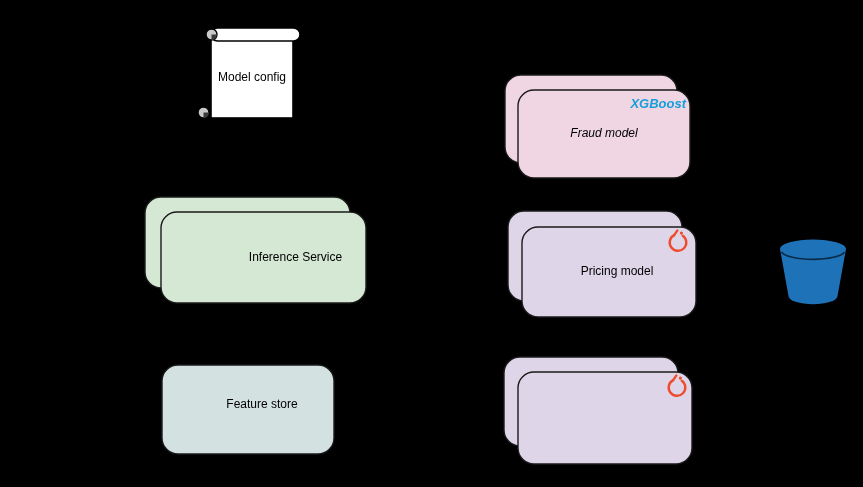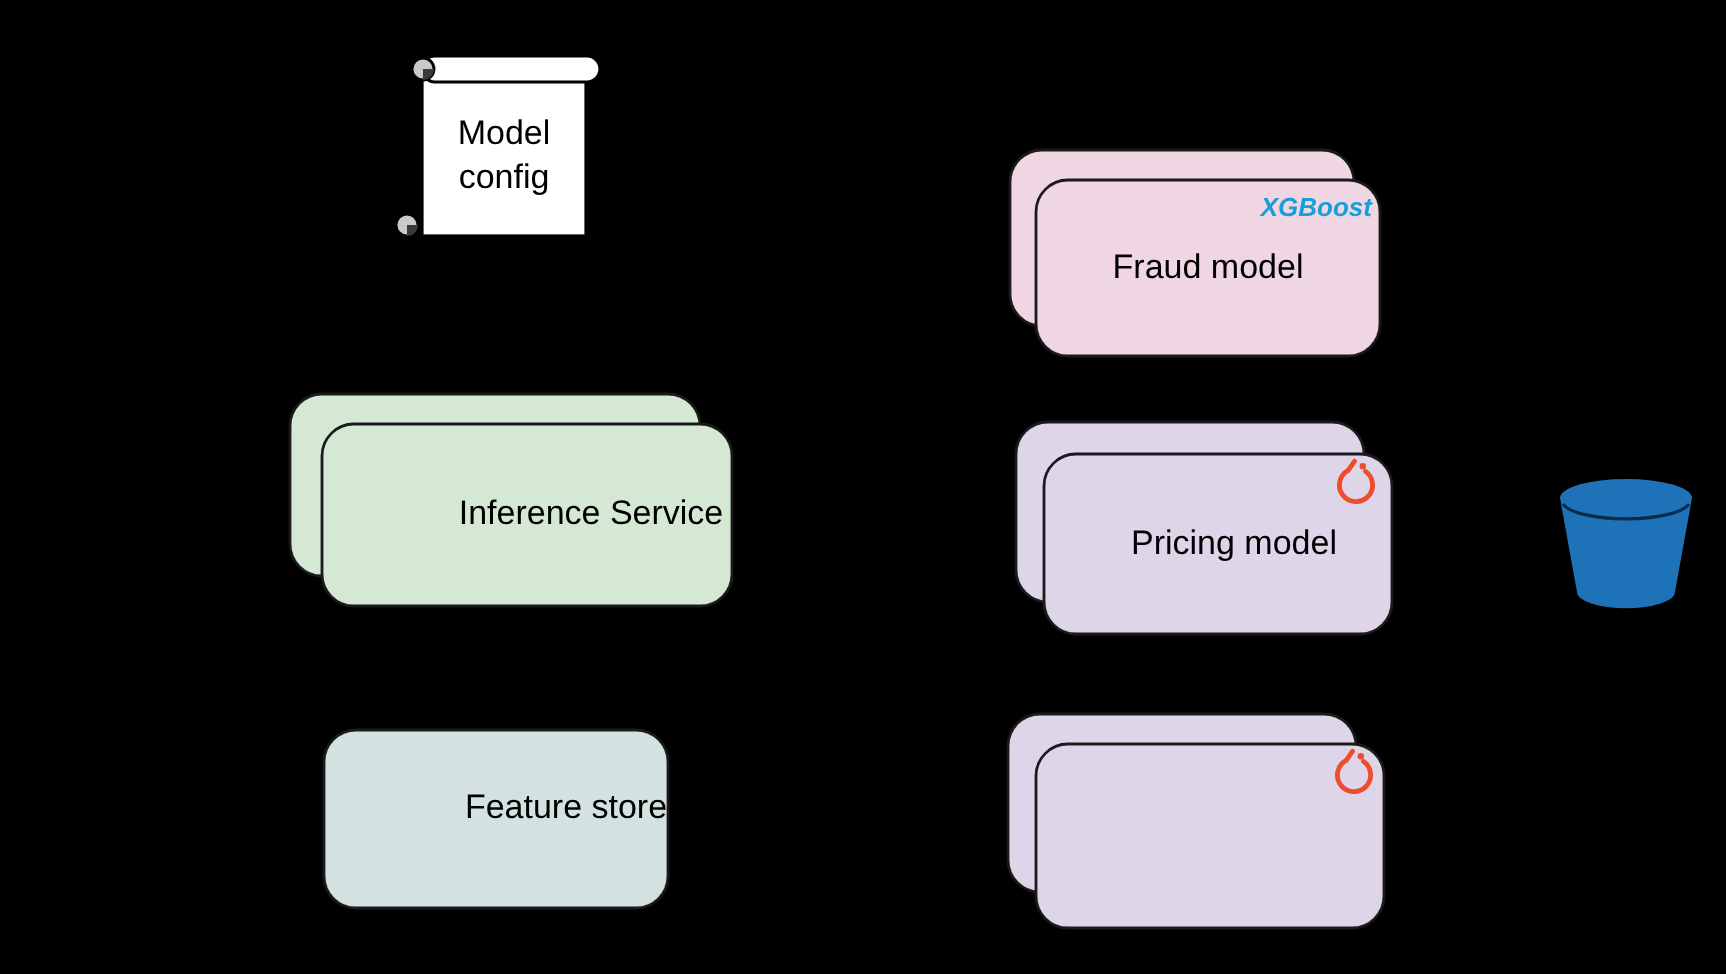--- a/index.html
+++ b/index.html
@@ -5,21 +5,21 @@
   html,body { margin:0; padding:0; background:#000; }
   .stage { position:relative; width:863px; height:487px; background:#000; overflow:hidden;
            font-family:"Liberation Sans", sans-serif; }
   .stage svg { position:absolute; left:0; top:0; }
   .card { stroke:#1a1a1a; stroke-width:1.4; }
   .scroll-part { stroke:#000; stroke-width:1.6; }
   .curl { fill:#c9c9c9; stroke:#000; stroke-width:1.4; }
   .edge { stroke:#000; stroke-width:1.4; fill:none; }
   .py-ring { fill:none; stroke-width:2.4; stroke-linecap:round; }
   .lbl { position:absolute; display:flex; align-items:center; justify-content:center;
-         text-align:center; font-size:17px; line-height:1.32; color:#000; }
+         text-align:center; font-size:12px; line-height:1.32; color:#000; }
   .badge { position:absolute; display:flex; align-items:center; justify-content:flex-end;
            font-size:13px; font-style:italic; font-weight:bold; }
   .rim-line { fill:none; stroke:#0a2c49; stroke-width:1.6; }
 </style>
 </head>
 <body>
 
 <div class="stage">
 
   <svg width="863" height="487" viewBox="0 0 863 487">
@@ -80,22 +80,22 @@
       <path class="rim-line" d="M781.5,252 A32 9 0 0 0 844.5,252"></path>
     </g>
   </svg>
 
   <div class="lbl" style="left:206px; top:44px; width:92px; height:68px;">
     <span style="width:70px;">Model config</span>
   </div>
 
   <div class="badge" style="left: 558px; top: 95px; width: 128px; height: 17px; color: rgb(22, 159, 219); font-style: italic;">XGBoost</div>
 
-  <div class="lbl" style="left:518px; top:90px; width:172px; height:88px;">Fraud model</div>
+  <div class="lbl" style="left:518px; top:90px; width:172px; height:88px;font-style:italic;">Fraud model</div>
 
   <div class="lbl" style="left:161px; top:212px; width:205px; height:91px;padding-left:32px;">Inference Service</div>
 
   <div class="lbl" style="left:522px; top:227px; width:190px; height:90px;">Pricing model</div>
 
-  <div class="lbl" style="left:173px; top:365px; width:172px; height:79px;padding-left:24px;">Feature store</div>
+  <div class="lbl" style="left:152px; top:365px; width:172px; height:79px;padding-left:24px;">Feature store</div>
 
 
 </div>
 
 </body></html>

